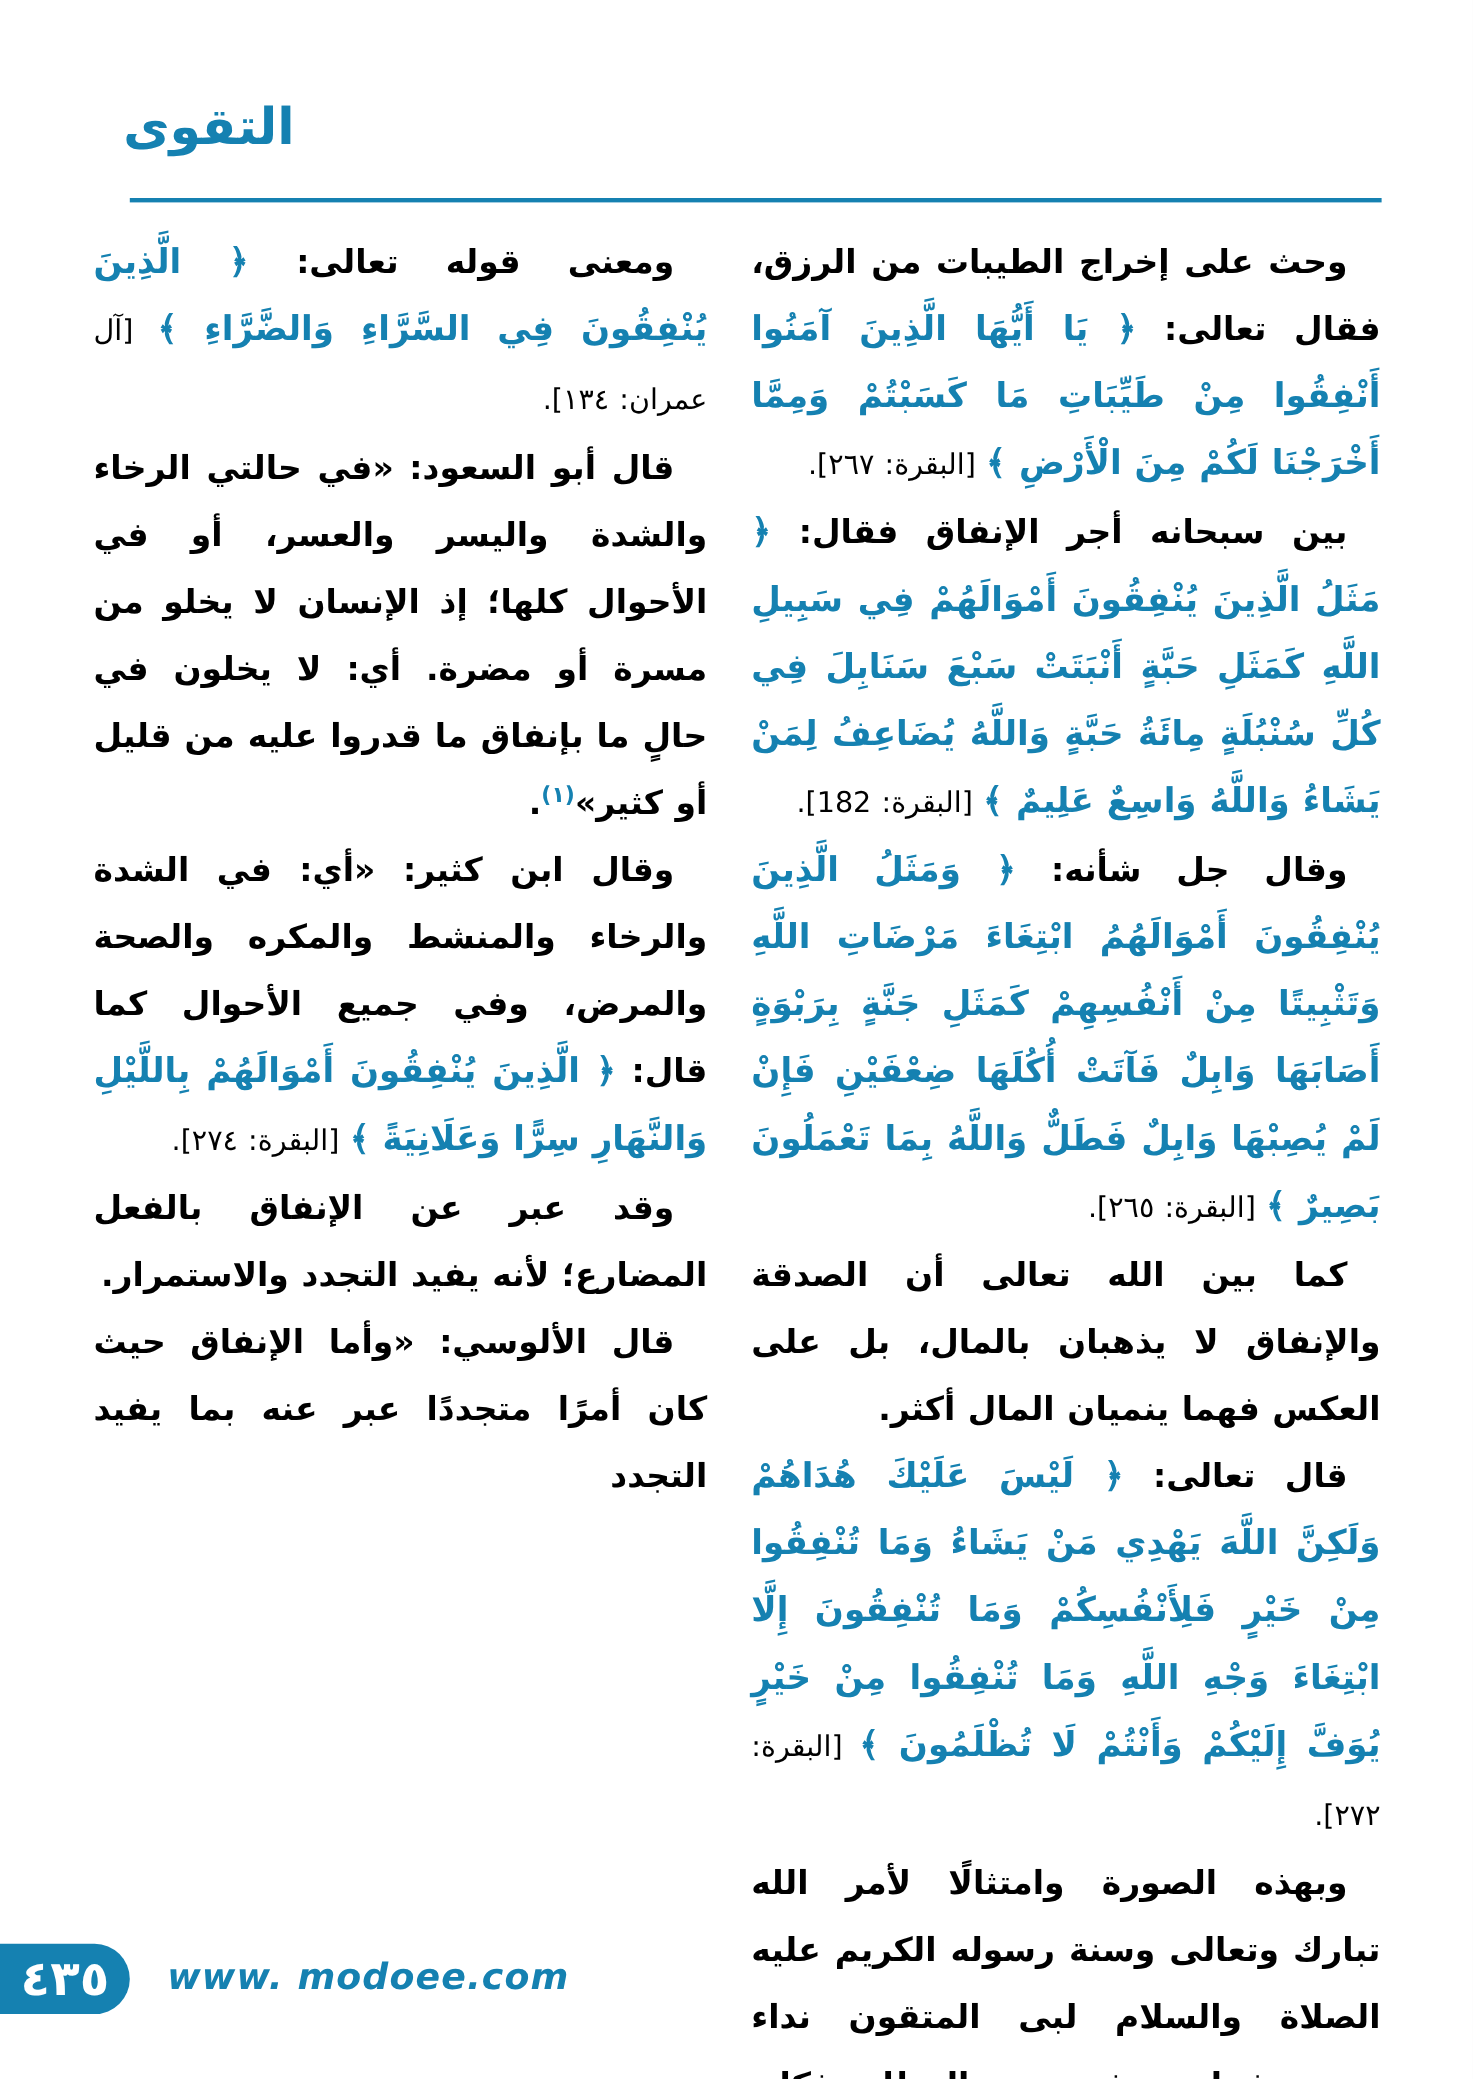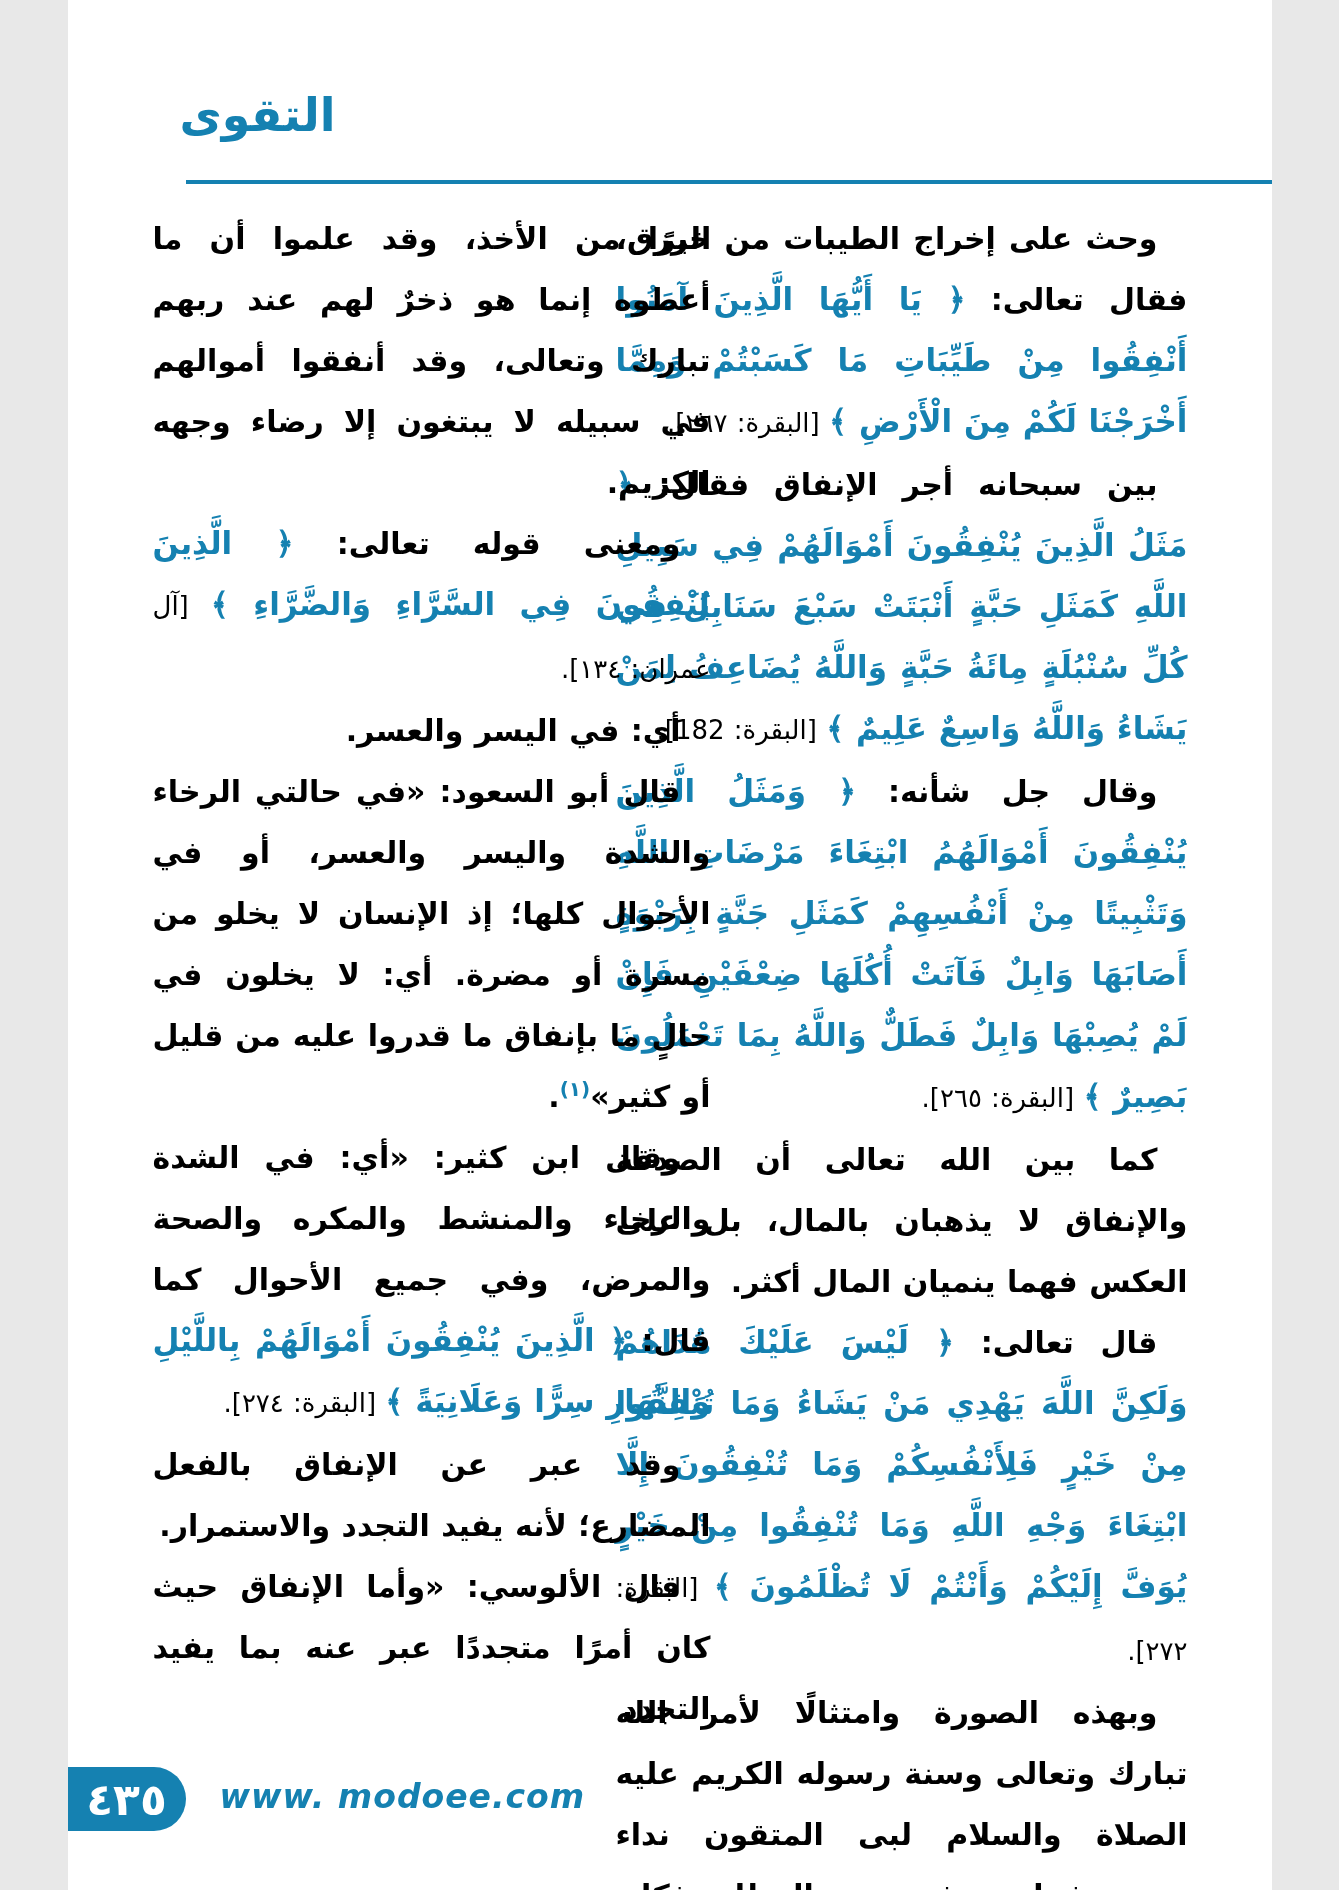--- a/index.html
+++ b/index.html
@@ -1,18 +1,18 @@
 <!DOCTYPE html>
 <html lang="ar" dir="rtl"><head>
 <meta charset="utf-8">
 <style>
   html,body{margin:0;padding:0;background:#e8e8e8;}
   .page{
     position:relative;
-    width:1204px;height:1890px;
+    width:1339px;height:1890px;
     background:#ffffff;
     margin:0 auto;
     direction:rtl;
     font-family:"DejaVu Sans", sans-serif;
     color:#000;
     overflow:hidden;
   }
   
   .running-title{
     position:absolute;
@@ -97,23 +97,21 @@
       <p class="para"><span class="run-body">وحث على إخراج الطيبات من الرزق، فقال تعالى: </span><span class="run-quran">﴿ يَا أَيُّهَا الَّذِينَ آمَنُوا أَنْفِقُوا مِنْ طَيِّبَاتِ مَا كَسَبْتُمْ وَمِمَّا أَخْرَجْنَا لَكُمْ مِنَ الْأَرْضِ ﴾</span><span class="run-ref"> [البقرة: ٢٦٧].</span></p>
       <p class="para"><span class="run-body">بين سبحانه أجر الإنفاق فقال: </span><span class="run-quran">﴿ مَثَلُ الَّذِينَ يُنْفِقُونَ أَمْوَالَهُمْ فِي سَبِيلِ اللَّهِ كَمَثَلِ حَبَّةٍ أَنْبَتَتْ سَبْعَ سَنَابِلَ فِي كُلِّ سُنْبُلَةٍ مِائَةُ حَبَّةٍ وَاللَّهُ يُضَاعِفُ لِمَنْ يَشَاءُ وَاللَّهُ وَاسِعٌ عَلِيمٌ ﴾</span><span class="run-ref"> [البقرة: 182].</span></p>
       <p class="para"><span class="run-body">وقال جل شأنه: </span><span class="run-quran">﴿ وَمَثَلُ الَّذِينَ يُنْفِقُونَ أَمْوَالَهُمُ ابْتِغَاءَ مَرْضَاتِ اللَّهِ وَتَثْبِيتًا مِنْ أَنْفُسِهِمْ كَمَثَلِ جَنَّةٍ بِرَبْوَةٍ أَصَابَهَا وَابِلٌ فَآتَتْ أُكُلَهَا ضِعْفَيْنِ فَإِنْ لَمْ يُصِبْهَا وَابِلٌ فَطَلٌّ وَاللَّهُ بِمَا تَعْمَلُونَ بَصِيرٌ ﴾</span><span class="run-ref"> [البقرة: ٢٦٥].</span></p>
       <p class="para"><span class="run-body">كما بين الله تعالى أن الصدقة والإنفاق لا يذهبان بالمال، بل على العكس فهما ينميان المال أكثر.</span></p>
       <p class="para"><span class="run-body">قال تعالى: </span><span class="run-quran">﴿ لَيْسَ عَلَيْكَ هُدَاهُمْ وَلَكِنَّ اللَّهَ يَهْدِي مَنْ يَشَاءُ وَمَا تُنْفِقُوا مِنْ خَيْرٍ فَلِأَنْفُسِكُمْ وَمَا تُنْفِقُونَ إِلَّا ابْتِغَاءَ وَجْهِ اللَّهِ وَمَا تُنْفِقُوا مِنْ خَيْرٍ يُوَفَّ إِلَيْكُمْ وَأَنْتُمْ لَا تُظْلَمُونَ ﴾</span><span class="run-ref"> [البقرة: ٢٧٢].</span></p>
       <p class="para"><span class="run-body">وبهذه الصورة وامتثالًا لأمر الله تبارك وتعالى وسنة رسوله الكريم عليه الصلاة والسلام لبى المتقون نداء ربهم، فجادت نفوسهم بالعطاء، فكان العطاء بالنسبة لهم</span></p>
     </section>
 
   <section class="col col-left">
 
-  <p class="para no-indent"><span class="run-body">خيرًا من الأخذ، وقد علموا أن ما أعطوه إنما هو ذخرٌ لهم عند ربهم تبارك وتعالى، وقد أنفقوا أموالهم في سبيله لا يبتغون إلا رضاء وجهه الكريم.</span></p>
       <p class="para"><span class="run-body">ومعنى قوله تعالى: </span><span class="run-quran">﴿ الَّذِينَ يُنْفِقُونَ فِي السَّرَّاءِ وَالضَّرَّاءِ ﴾</span><span class="run-ref"> [آل عمران: ١٣٤].</span></p>
-      <p class="para"><span class="run-body">أي: في اليسر والعسر.</span></p>
       <p class="para"><span class="run-body">قال أبو السعود: «في حالتي الرخاء والشدة واليسر والعسر، أو في الأحوال كلها؛ إذ الإنسان لا يخلو من مسرة أو مضرة. أي: لا يخلون في حالٍ ما بإنفاق ما قدروا عليه من قليل أو كثير»</span><span class="run-fnmark">(١)</span><span class="run-body">.</span></p>
       <p class="para"><span class="run-body">وقال ابن كثير: «أي: في الشدة والرخاء والمنشط والمكره والصحة والمرض، وفي جميع الأحوال كما قال: </span><span class="run-quran">﴿ الَّذِينَ يُنْفِقُونَ أَمْوَالَهُمْ بِاللَّيْلِ وَالنَّهَارِ سِرًّا وَعَلَانِيَةً ﴾</span><span class="run-ref"> [البقرة: ٢٧٤].</span></p>
       <p class="para"><span class="run-body">وقد عبر عن الإنفاق بالفعل المضارع؛ لأنه يفيد التجدد والاستمرار.</span></p>
       <p class="para"><span class="run-body">قال الألوسي: «وأما الإنفاق حيث كان أمرًا متجددًا عبر عنه بما يفيد التجدد</span></p>
     </section>
 
   <div class="page-tab">
     <span>٤٣٥</span>
   </div>
 

